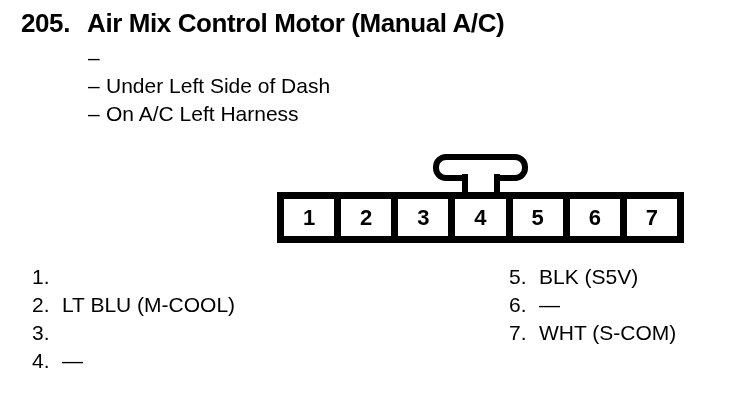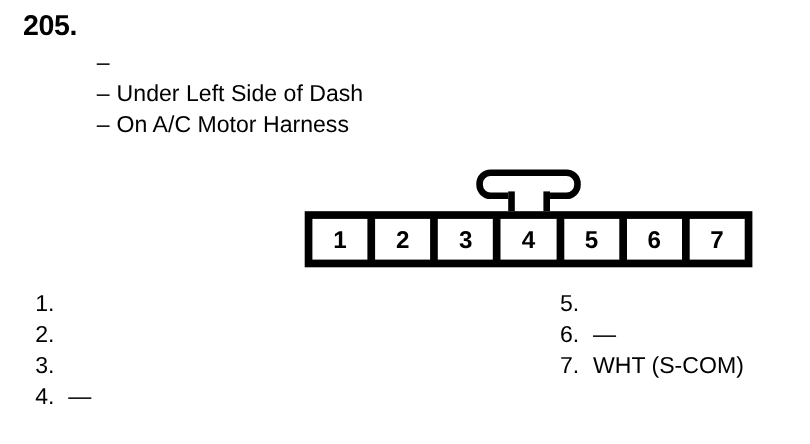--- a/index.html
+++ b/index.html
@@ -121,33 +121,34 @@
     width: 30px;
   }
 </style>
 </head>
 <body>
 
 <div class="page">
 
   <div class="title-row">
     <span class="item-number">205.</span>
+    <span class="page-title">Air Mix Control Motor (Manual A/C)</span>
   </div>
 
   <div class="details">
     <div class="detail-line">
       <span class="bullet">–</span>
     </div>
     <div class="detail-line">
       <span class="bullet">–</span>
       <span>Under Left Side of Dash</span>
     </div>
     <div class="detail-line">
       <span class="bullet">–</span>
-      <span>On A/C Motor Harness</span>
+      <span>On A/C Left Harness</span>
     </div>
   </div>
 
   <div class="latch-bar"></div>
   <div class="latch-stem"></div>
   <div class="connector-body">
     <div class="pin-cell">1</div>
     <div class="pin-cell">2</div>
     <div class="pin-cell">3</div>
     <div class="pin-cell">4</div>
@@ -155,33 +156,35 @@
     <div class="pin-cell">6</div>
     <div class="pin-cell">7</div>
   </div>
 
   <div class="pin-col left">
     <div class="pin-row">
       <span class="pin-num">1.</span>
     </div>
     <div class="pin-row">
       <span class="pin-num">2.</span>
+      <span class="pin-label">LT BLU (M-COOL)</span>
     </div>
     <div class="pin-row">
       <span class="pin-num">3.</span>
     </div>
     <div class="pin-row">
       <span class="pin-num">4.</span>
       <span class="pin-label">—</span>
     </div>
   </div>
 
   <div class="pin-col right">
     <div class="pin-row">
       <span class="pin-num">5.</span>
+      <span class="pin-label">BLK (S5V)</span>
     </div>
     <div class="pin-row">
       <span class="pin-num">6.</span>
       <span class="pin-label">—</span>
     </div>
     <div class="pin-row">
       <span class="pin-num">7.</span>
       <span class="pin-label">WHT (S-COM)</span>
     </div>
   </div>

